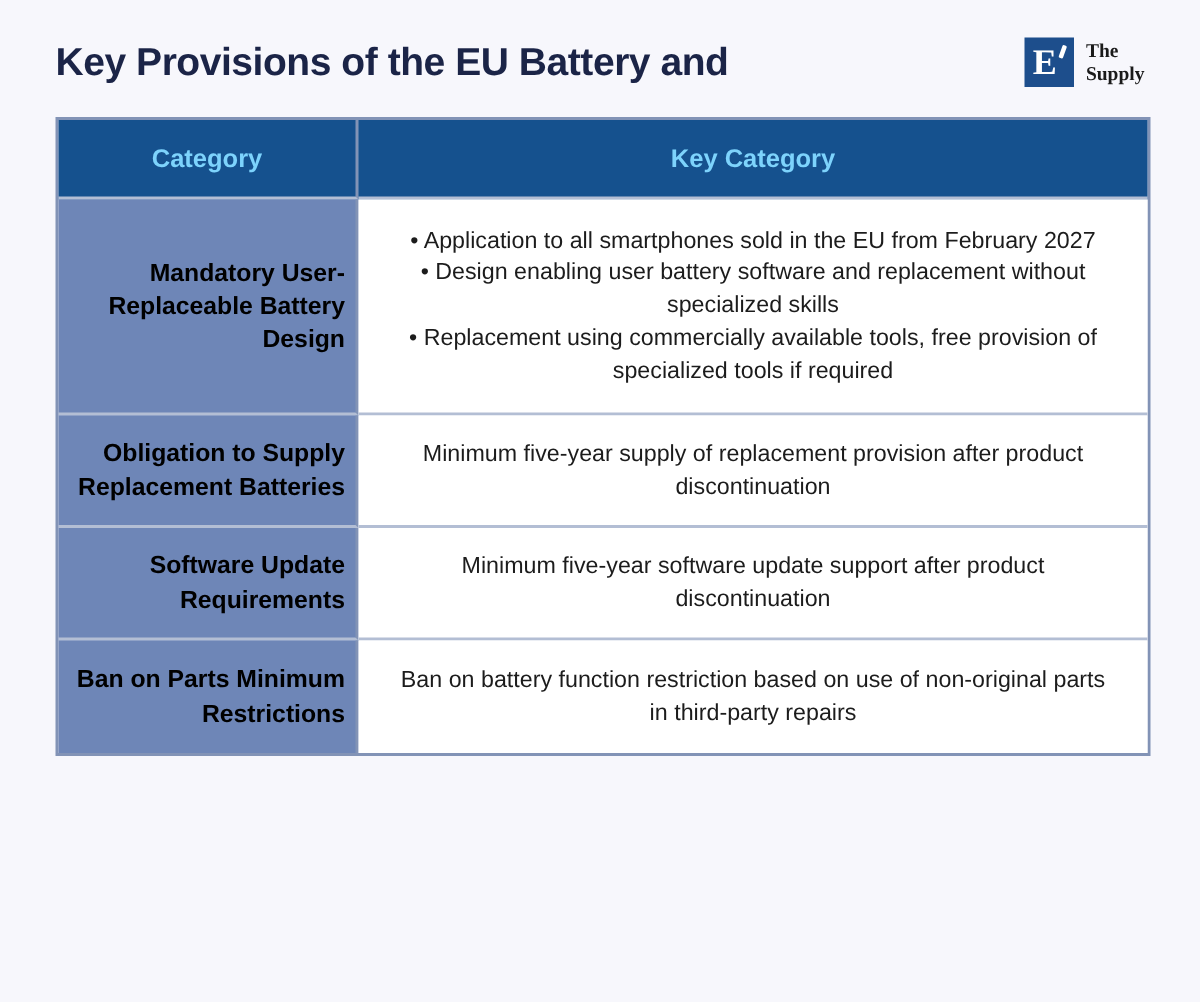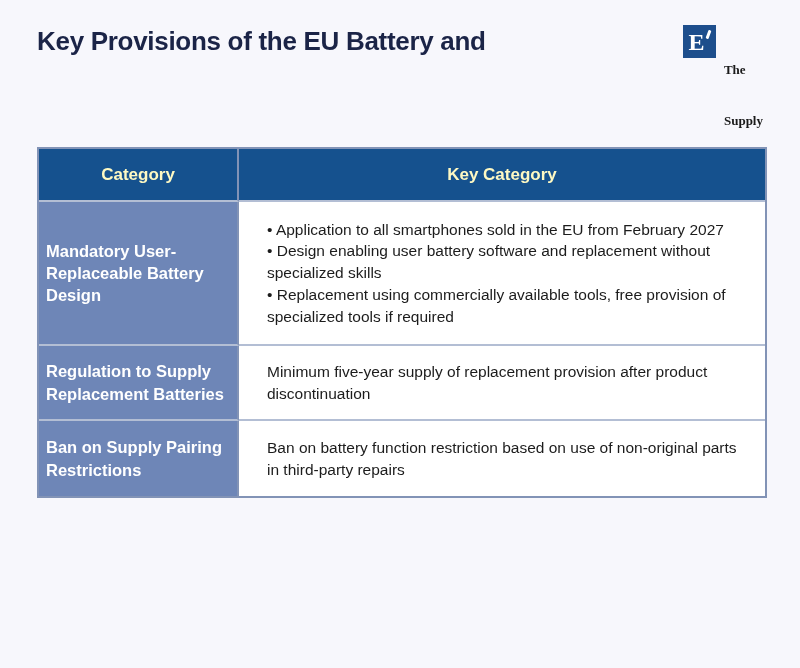--- a/index.html
+++ b/index.html
@@ -18,45 +18,45 @@
 
   .logo { display:flex; align-items:flex-start; gap:8px; margin-top:1px; flex:0 0 auto; }
   .logo-square { position:relative; width:33px; height:33px; background: var(--logo_bg, #1d4e8c);
                  display:flex; align-items:center; justify-content:center; }
   .logo-e { color:#ffffff; font-family:"Liberation Serif", serif; font-weight:bold;
             font-size:24px; line-height:24px; margin-right:6px; }
   .logo-tick { position:absolute; top:5px; right:6px; width:3px; height:9px; background:#ffffff;
                border-radius:1px; transform:rotate(20deg); }
   .logo-name { font-family:"Liberation Serif", serif; font-weight:bold; font-size:13px;
                line-height:15px; color:#1a1a1a; padding-top:1px; }
-  .logo-name span { display:block;margin-top:36px; }
+  .logo-name span { display:block; }
 
   table.kp-table { border-collapse:separate; border-spacing:0; table-layout:fixed;
                    width:726px; margin-top:19px;
                    border:2px solid var(--border_dark, #8293b6); }
   col.c1 { width:200px; }
   col.c2 { width:526px; }
   th, td { box-sizing:border-box; vertical-align:middle; }
 
   tr.r-header { height:53px; }
   tr.r-tall   { height:144px; }
   tr.r-std    { height:75px; }
   tr.r-std4   { height:76px; }
 
-  th.th { background: var(--header_bg, #15518e); color:#fef9c3; font-weight:bold;
+  th.th { background: var(--header_bg, #15518e); color:#7dd3fc; font-weight:bold;
           font-size:17px; text-align:center; padding:4px 8px;
           border-bottom:2px solid var(--border_light, #b3bed4); }
   th.th:first-child { border-right:2px solid var(--border_dark, #8293b6); }
 
-  td.cat { background: var(--category_bg, #6e86b7); color:#ffffff; font-weight:bold;
-           font-size:16.5px; line-height:1.35; text-align:left; padding:6px 7px;
+  td.cat { background: var(--category_bg, #6e86b7); color:#000000; font-weight:bold;
+           font-size:16.5px; line-height:1.35; text-align:right; padding:6px 7px;
            border-right:2px solid var(--border_dark, #8293b6);
            border-bottom:2px solid var(--border_light, #b3bed4); }
   td.det { background:#ffffff; color:#1c1c1c; font-size:15.5px; line-height:1.4;
-           padding:8px 0;
+           text-align:center; padding:8px 0;
            border-bottom:2px solid var(--border_light, #b3bed4); }
   tr:last-child td { border-bottom:none; }
 
   .det-inner { max-width:470px; margin:0 auto; }
   .dline { display:block; }
 
   .source { margin:15px 0 0 8px; font-size:15px; color: var(--source, #72809d); }
 </style>
 </head>
 <body>
@@ -95,29 +95,37 @@
         <td class="cat">Mandatory User-Replaceable Battery Design</td>
         <td class="det">
           <div class="det-inner">
             <span class="dline">• Application to all smartphones sold in the EU from February 2027</span>
             <span class="dline">• Design enabling user battery software and replacement without specialized skills</span>
             <span class="dline">• Replacement using commercially available tools, free provision of specialized tools if required</span>
           </div>
         </td>
       </tr>
       <tr class="r-std">
-        <td class="cat">Regulation to Supply Replacement Batteries</td>
+        <td class="cat">Obligation to Supply Replacement Batteries</td>
         <td class="det">
           <div class="det-inner">
             <span class="dline">Minimum five-year supply of replacement provision after product discontinuation</span>
           </div>
         </td>
       </tr>
       <tr class="r-std">
-        <td class="cat">Ban on Supply Pairing Restrictions</td>
+        <td class="cat">Software Update Requirements</td>
+        <td class="det">
+          <div class="det-inner">
+            <span class="dline">Minimum five-year software update support after product discontinuation</span>
+          </div>
+        </td>
+      </tr>
+      <tr class="r-std">
+        <td class="cat">Ban on Parts Minimum Restrictions</td>
         <td class="det">
           <div class="det-inner">
             <span class="dline">Ban on battery function restriction based on use of non-original parts in third-party repairs</span>
           </div>
         </td>
       </tr>
     </tbody>
   </table>
 
 

